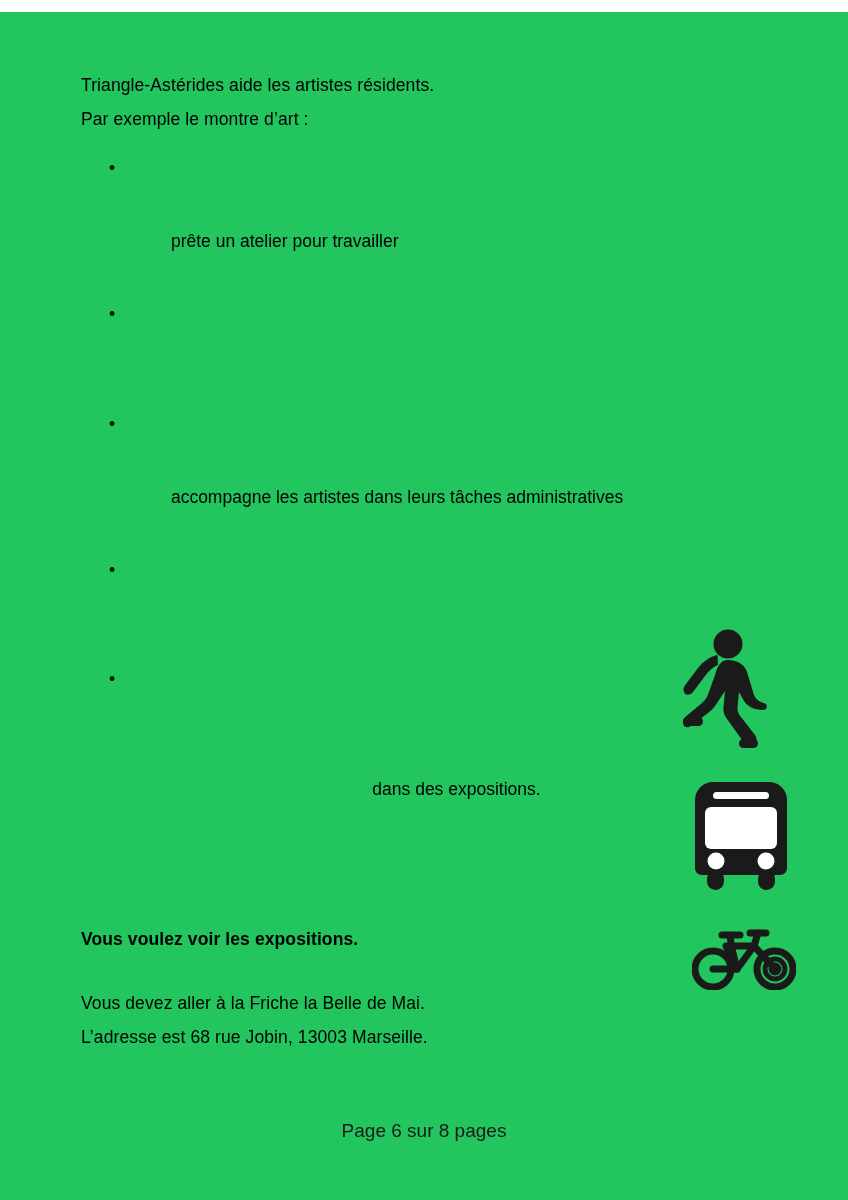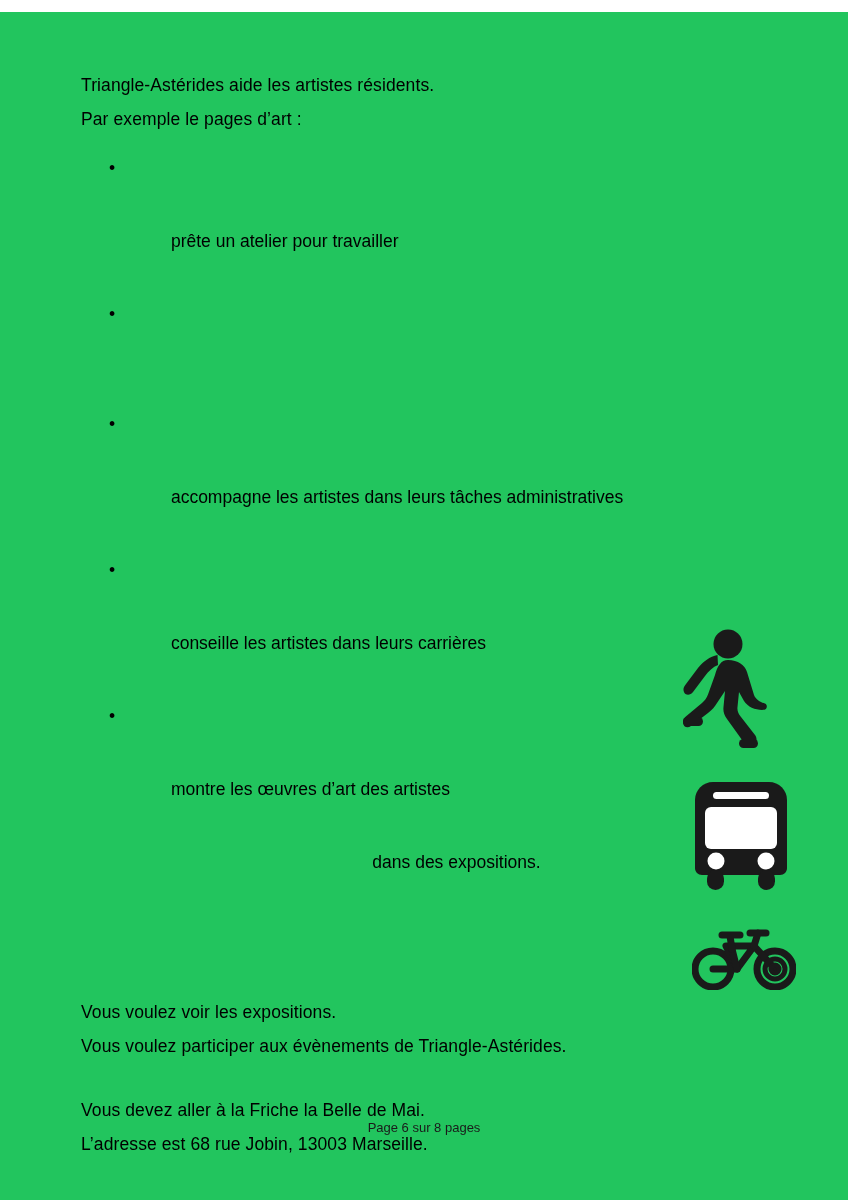--- a/index.html
+++ b/index.html
@@ -30,21 +30,21 @@
   }
 
   
   .para {
     font-size: 17.5px;
     line-height: 34px;
     letter-spacing: 0.1px;
     white-space: pre;
   }
   .para.bold {
-    font-weight: normal;
+    font-weight: bold;
   }
 
   .spacer-sm { height: 14px; }
   .spacer-md { height: 30px; }
   .spacer-lg { height: 42px; }
 
   
   ul.bullets {
     list-style: none;
     margin: 0;
@@ -92,63 +92,60 @@
   .icon-bus    { left: 25px; top: 770px; width: 92px;  height: 108px; }
   .icon-bike   { left: 22px; top: 912px; width: 104px; height: 66px;  }
 
   
   .footer {
     position: absolute;
     left: 0;
     right: 0;
     top: 1108px;
     text-align: center;
-    font-size: 13px;
+    font-size: 19px;
     color: #1a1a1a;
   }
 </style>
 </head>
 <body>
 
 <div class="page">
 
   <div class="content">
 
     <div class="para">Triangle-Astérides aide les artistes résidents.</div>
-    <div class="para">Par exemple le pages d’art :</div>
+    <div class="para">Par exemple le montre d’art :</div>
 
     <div class="spacer-sm"></div>
 
     <ul class="bullets">
       <li>
         <span class="dot">•</span>
         <span>prête un atelier pour travailler</span>
       </li>
       <li>
         <span class="dot">•</span>
       </li>
       <li>
         <span class="dot">•</span>
         <span>accompagne les artistes dans leurs tâches administratives</span>
       </li>
       <li>
         <span class="dot">•</span>
-        <span>conseille les artistes dans leurs carrières</span>
-      </li>
-      <li>
-        <span class="dot">•</span>
-        <span>montre les œuvres d’art des artistes</span>
+      </li>
+      <li>
+        <span class="dot">•</span>
         <span class="cont">dans des expositions.</span>
       </li>
     </ul>
 
     <div class="spacer-lg"></div>
 
     <div class="para bold">Vous voulez voir les expositions.</div>
-    <div class="para bold">Vous voulez participer aux évènements de Triangle-Astérides.</div>
 
     <div class="spacer-md"></div>
 
     <div class="para">Vous devez aller à la Friche la Belle de Mai.</div>
     <div class="para">L’adresse est 68 rue Jobin, 13003 Marseille.</div>
 
     <div class="spacer-md"></div>
 
   </div>
 

